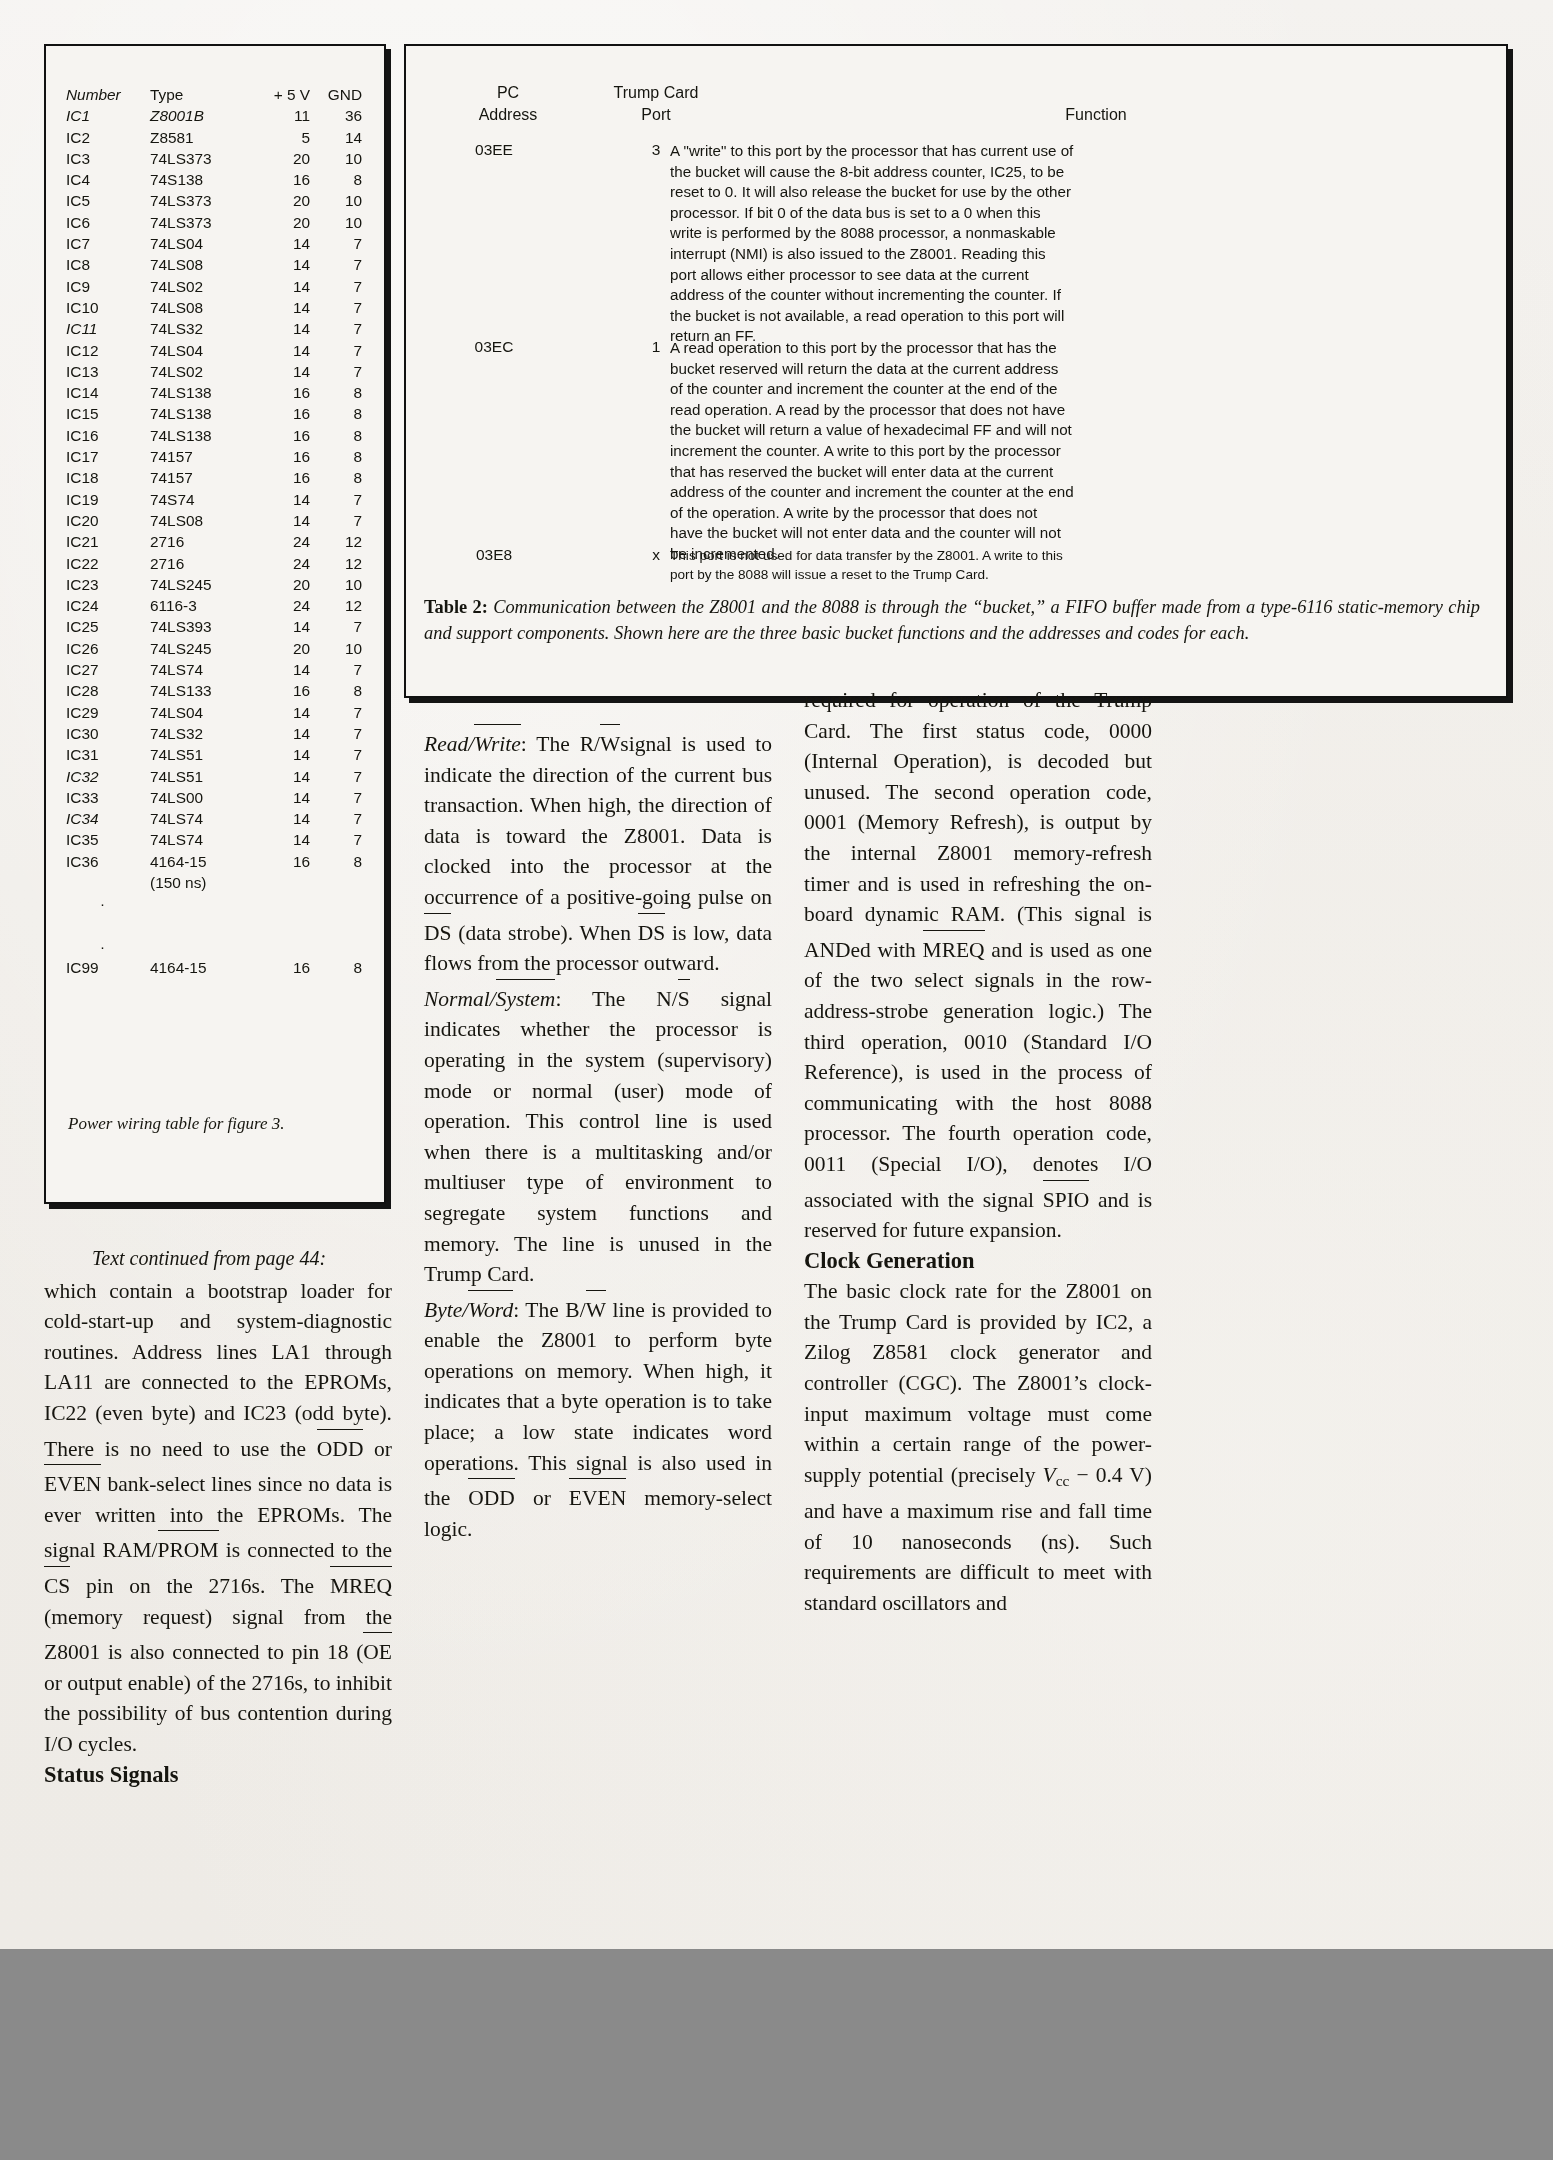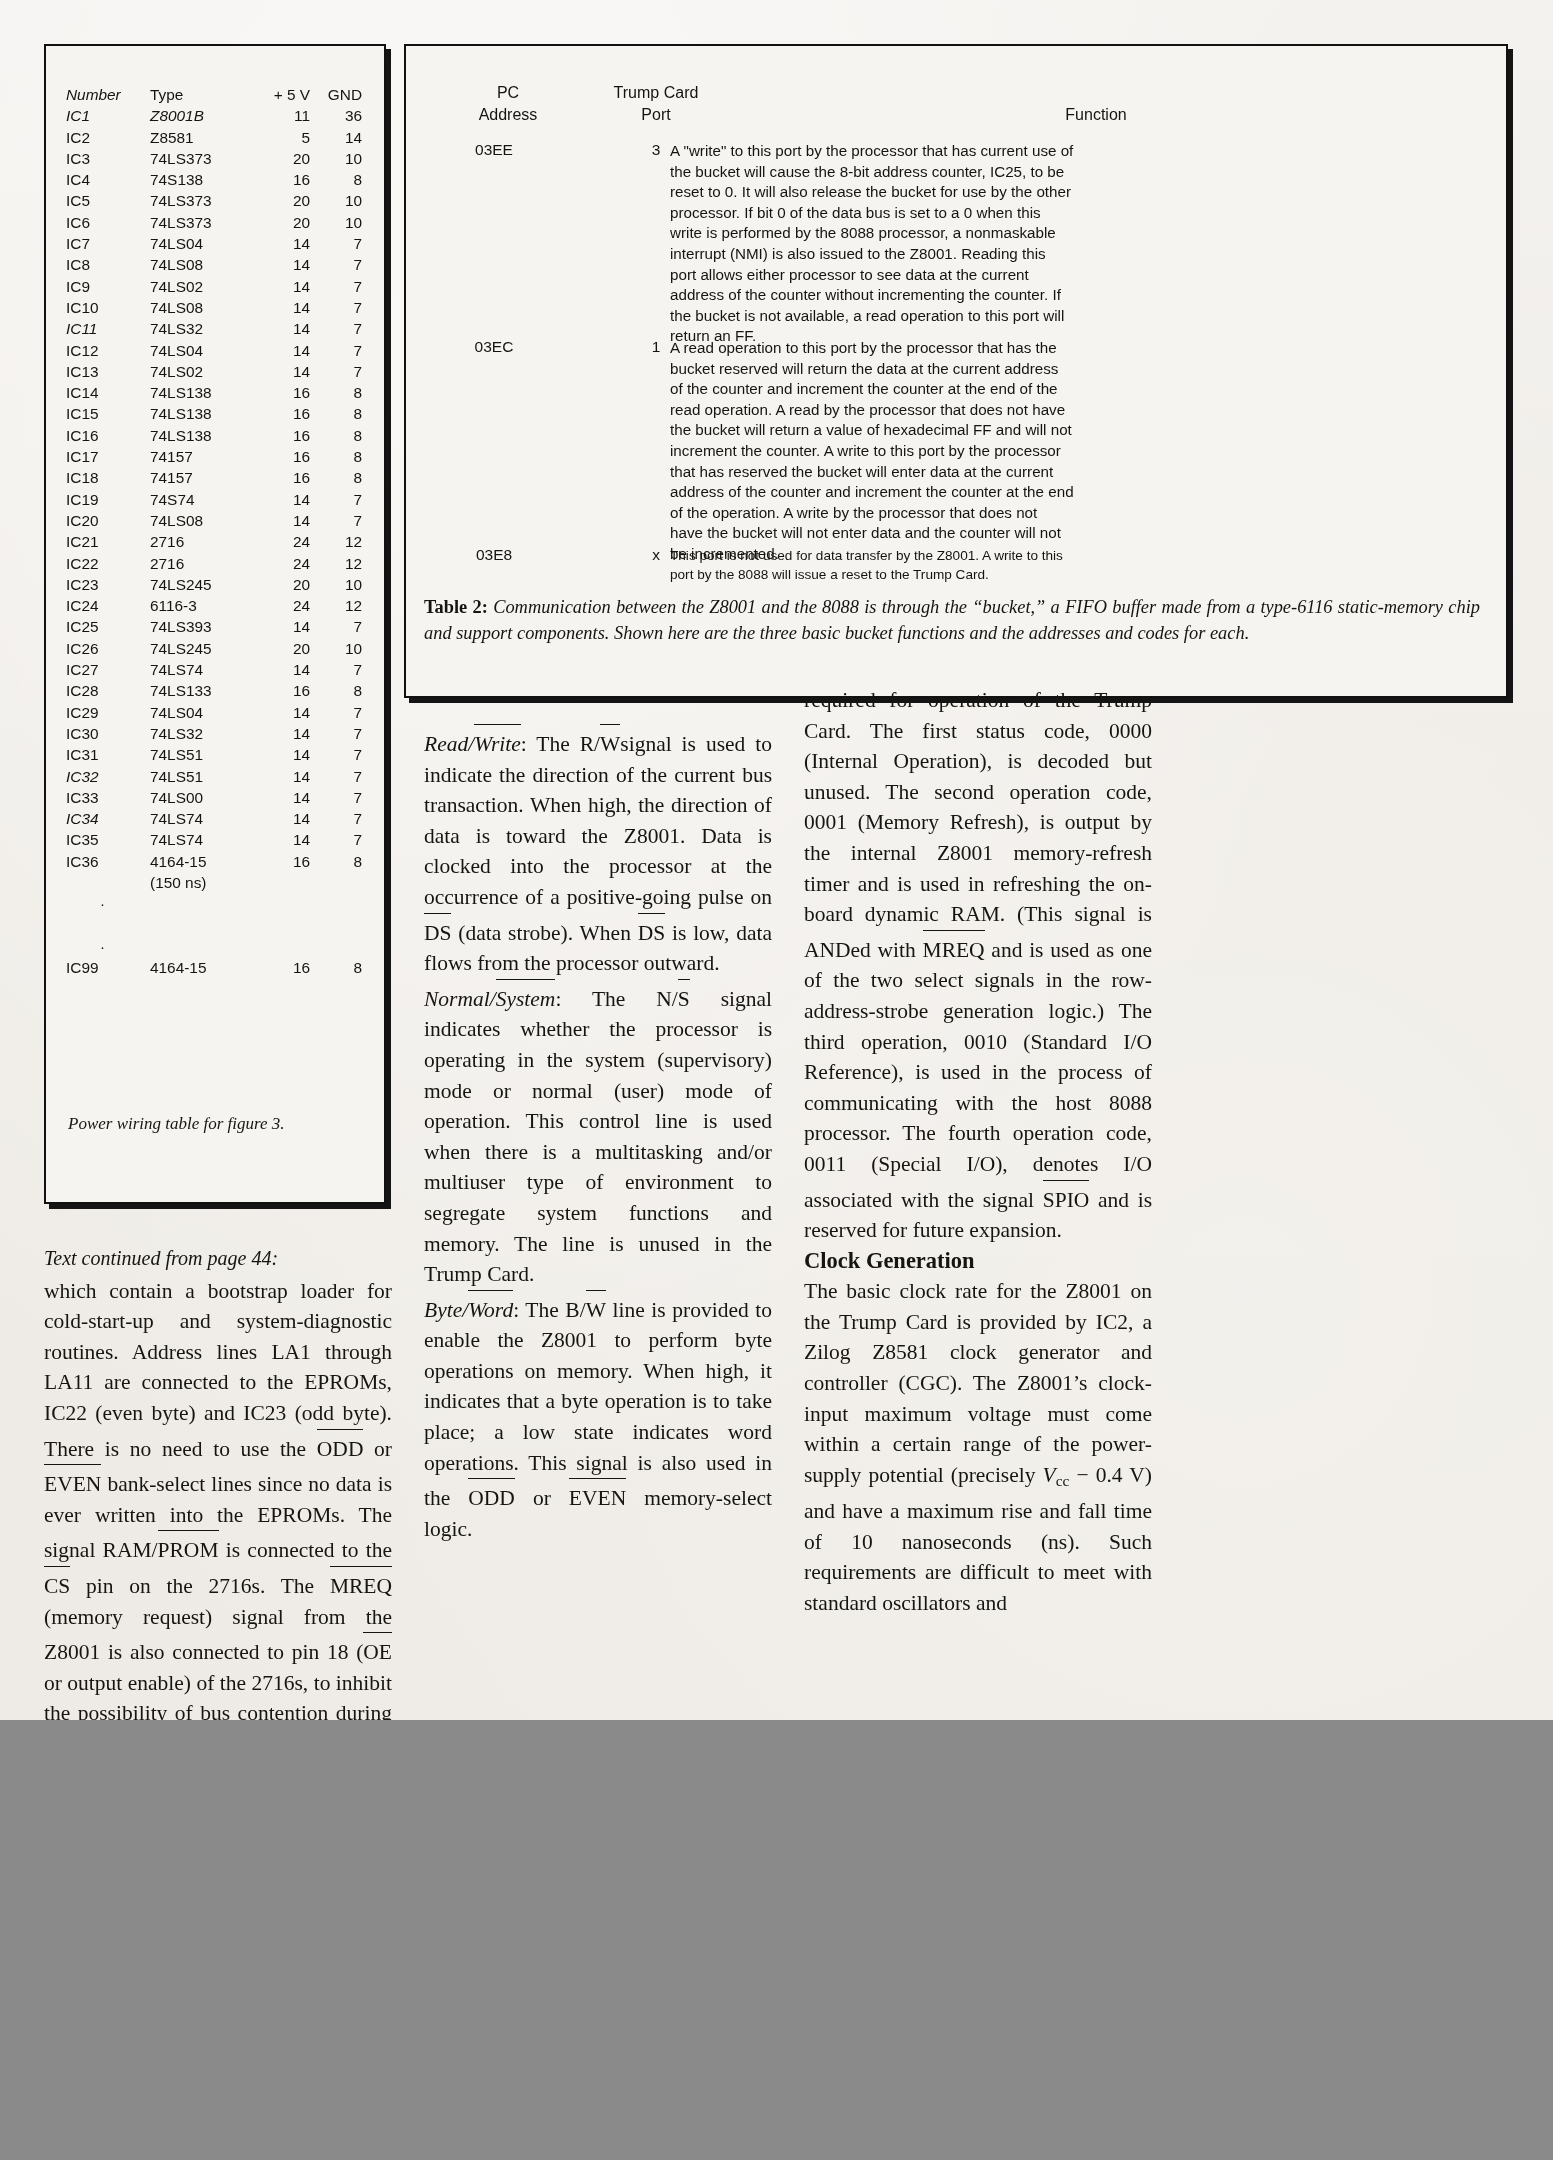--- a/index.html
+++ b/index.html
@@ -3,21 +3,21 @@
 <meta charset="utf-8">
 <style>
   html, body {
     margin: 0;
     padding: 0;
     background: #8a8a8a;
   }
   .page {
     position: relative;
     width: 1553px;
-    height: 1720px;
+    height: 1949px;
     background: #f2f0ed;
     overflow: hidden;
     font-family: "Liberation Serif", serif;
     color: #17160f;
   }
   
   .paper-tint {
     position: absolute;
     inset: 0;
     background:
@@ -131,20 +131,21 @@
   }
   #col1 { left: 44px;  top: 1243px; }
   #col2 { left: 424px; top: 724px; }
   #col3 { left: 804px; top: 685px; }
 
   .col p { margin: 0 0 0 0; text-indent: 0; }
   .col .contd {
     font-style: italic;
     font-size: 20px;
     margin-bottom: 2px;
+    margin-left: 48px;
   }
   .subhead {
     font-weight: bold;
     font-size: 22.5px;
     margin-top: 26px;
     margin-bottom: 2px;
     text-align: left;
   }
   .para-indent { text-indent: 22px; }
   .ital { font-style: italic; }

